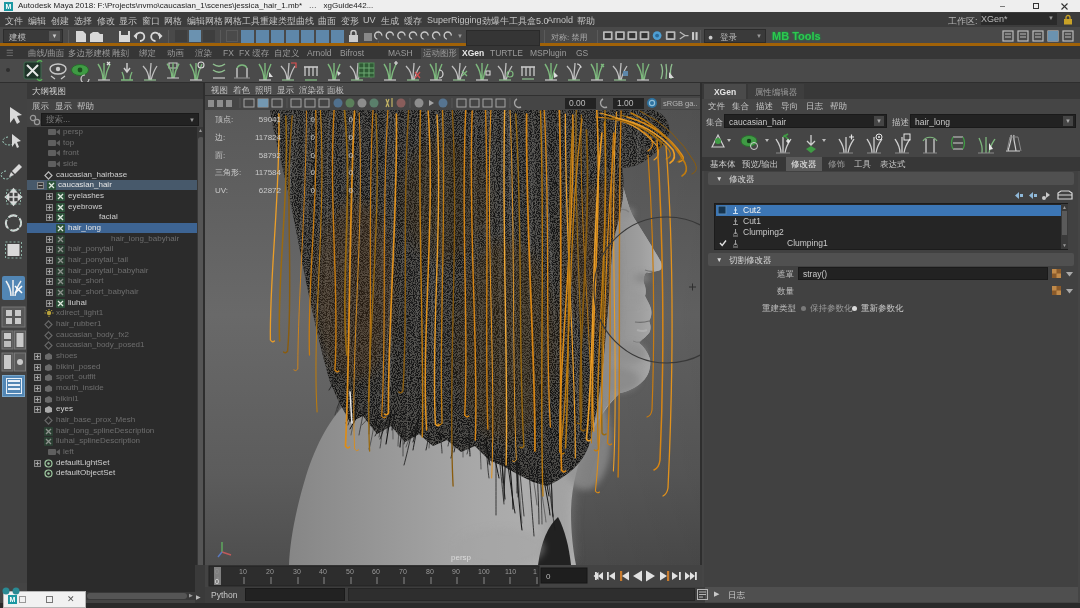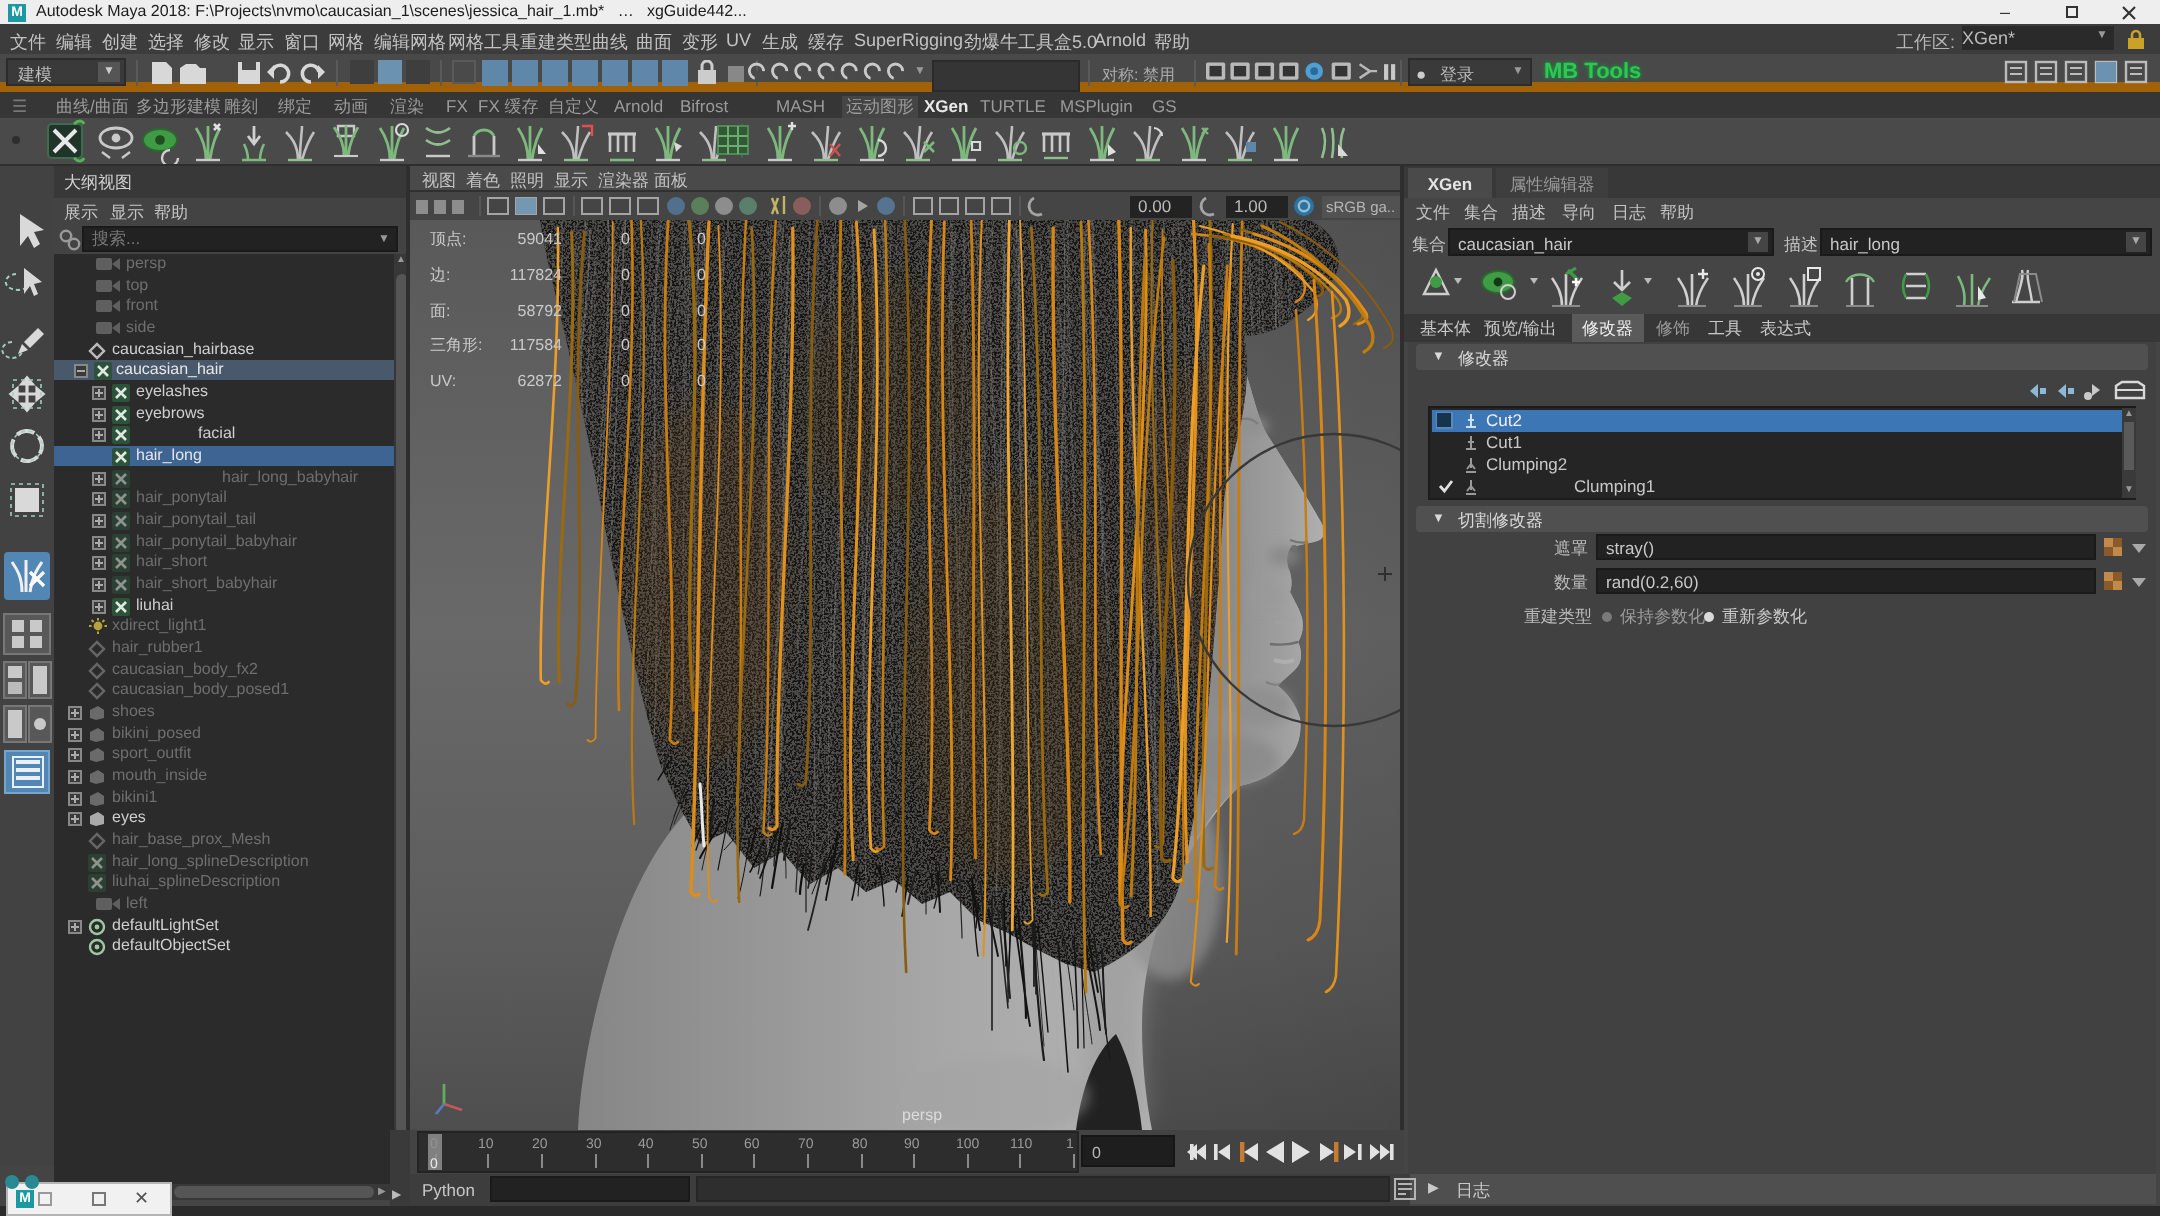--- a/index.html
+++ b/index.html
@@ -6,21 +6,21 @@
 html,body { width:1080px; height:608px; overflow:hidden; background:#000; }
 #app { position:relative; width:1080px; height:608px; font-family:"Liberation Sans", sans-serif; background:#444444; }
 .abs { position:absolute; }
 .t { position:absolute; white-space:nowrap; }
 
 #titlebar { left:0; top:0; width:1080px; height:12px; background:#eeeeee; color:#1c1c1c; font-size:9px; }
 
 #menubar { left:0; top:12px; width:1080px; height:15px; background:#3c3c3c; color:#c3c3c3; font-size:9px; }
 #menubar .m { position:absolute; top:3px; }
 
-#statusbar { left:0; top:27px; width:1080px; height:19px; background:#494949; border-bottom:5px solid #a16207; }
+#statusbar { left:0; top:27px; width:1080px; height:19px; background:#494949; border-bottom:3px solid #a16207; }
 .sb-sep { position:absolute; width:3px; height:13px; top:3px; border-left:1px solid #5a5a5a; }
 
 #shelftabs { left:0; top:46px; width:1080px; height:13px; background:#363636; color:#9b9b9b; font-size:8.5px; }
 #shelftabs .st { position:absolute; top:2px; }
 
 #shelf { left:0; top:59px; width:1080px; height:24px; background:#4a4a4a; border-bottom:1px solid #2e2e2e; }
 
 #toolbox { left:0; top:83px; width:27px; height:500px; background:#424242; }
 
 #outliner { left:27px; top:83px; width:178px; height:517px; background:#2b2b2b; }
@@ -1289,21 +1289,20 @@
         </div>
       <span class="t" style="left:73px;top:98px;font-size:8.5px;color:#b9b9b9;">遮罩</span>
       <div class="fld" style="left:94px;top:96px;width:250px;height:13px;font-size:8.5px;padding:1px 0 0 4px;">stray()</div>
       <svg class="abs" style="left:348px;top:97px;" width="24" height="11">
           <rect x="0" y="1" width="9" height="9" fill="#8a5a2a"></rect>
           <rect x="0" y="1" width="4.5" height="4.5" fill="#c08a4a"></rect>
           <rect x="4.5" y="5.5" width="4.5" height="4.5" fill="#c08a4a"></rect>
           <path d="M14 4 h7 l-3.5 4.5 z" fill="#a9a9a9"></path>
         </svg>
       <span class="t" style="left:73px;top:115px;font-size:8.5px;color:#b9b9b9;">数量</span>
-      <div class="fld" style="left:94px;top:113px;width:250px;height:13px;font-size:8.5px;padding:1px 0 0 4px;">rand(0.2,60)</div>
       <svg class="abs" style="left:348px;top:114px;" width="24" height="11">
           <rect x="0" y="1" width="9" height="9" fill="#8a5a2a"></rect>
           <rect x="0" y="1" width="4.5" height="4.5" fill="#c08a4a"></rect>
           <rect x="4.5" y="5.5" width="4.5" height="4.5" fill="#c08a4a"></rect>
           <path d="M14 4 h7 l-3.5 4.5 z" fill="#a9a9a9"></path>
         </svg>
       <span class="t" style="left:58px;top:132px;font-size:8.5px;color:#b9b9b9;">重建类型</span>
       <span class="abs" style="left:97px;top:135px;width:5px;height:5px;border-radius:50%;background:#7a7a7a;"></span>
       <span class="t" style="left:106px;top:132px;font-size:8.5px;color:#9a9a9a;">保持参数化</span>
       <span class="abs" style="left:148px;top:135px;width:5px;height:5px;border-radius:50%;background:#d9d9d9;"></span>

